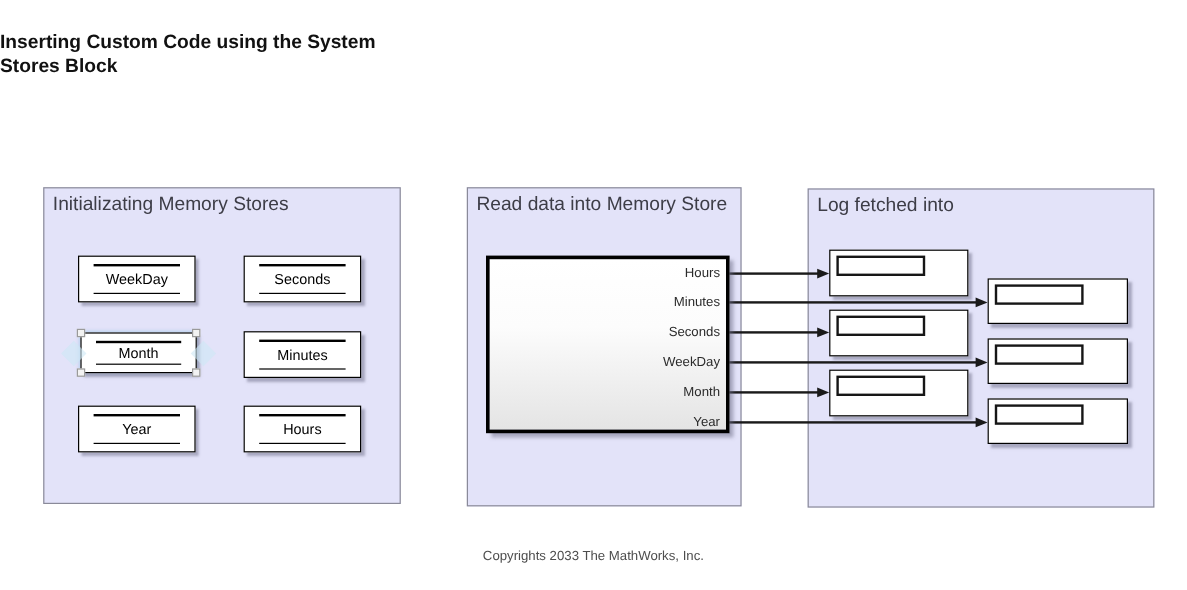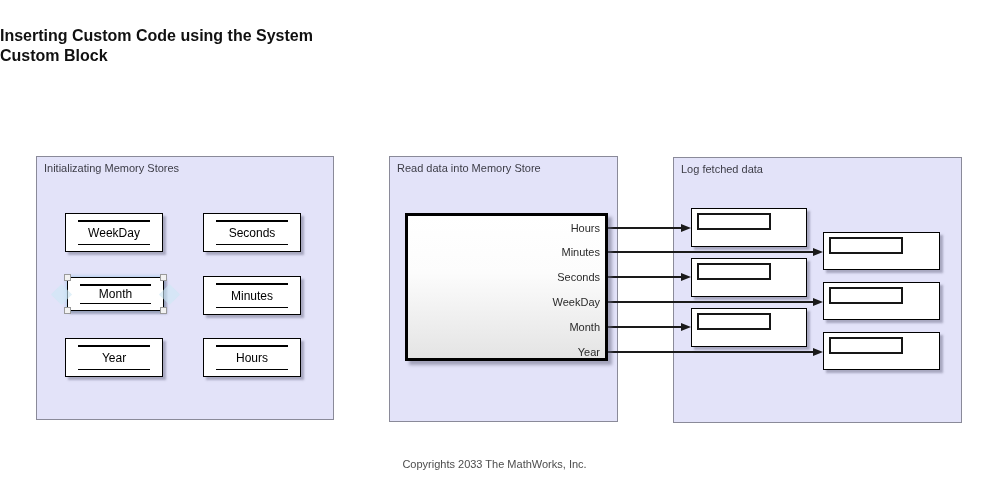--- a/index.html
+++ b/index.html
@@ -15,21 +15,21 @@
 
   
   .panel {
     position:absolute;
     background:var(--panel_bg, #e3e3f9);
     border:1px solid var(--panel_border, #8a8a99);
     z-index:0;
   }
   .panel-label {
     position:absolute; top:5px; left:7px;
-    font-size:11px; color:#3d3d47; white-space:nowrap;text-align:right;
+    font-size:16px; color:#3d3d47; white-space:nowrap;text-align:right;
   }
   #panel-init { left:36px; top:156px; width:298px; height:264px; }
   #panel-read { left:389px; top:156px; width:229px; height:266px; }
   #panel-log  { left:673px; top:157px; width:289px; height:266px; }
 
   
   .ds-block {
     position:absolute; width:98px; height:39px;
     background:#fff; border:1.5px solid #000;
     box-shadow:3px 3px 2px rgba(110,110,135,.5);
@@ -100,33 +100,33 @@
     text-align:center; font-size:11px; color:#4d4d4d;
   }
 </style>
 </head>
 <body>
 
 <div class="canvas">
 
   <div class="model-title">
     <div>Inserting Custom Code using the System</div>
-    <div>Custom Block</div>
+    <div>Stores Block</div>
   </div>
 
   <div class="panel" id="panel-init">
     <div class="panel-label">Initializating Memory Stores</div>
   </div>
 
   <div class="panel" id="panel-read">
     <div class="panel-label">Read data into Memory Store</div>
   </div>
 
   <div class="panel" id="panel-log">
-    <div class="panel-label">Log fetched data</div>
+    <div class="panel-label">Log fetched into</div>
   </div>
 
   <div class="ds-block" style="left:65px; top:213px;">
     <span class="ds-line top"></span>
     <span class="ds-label">WeekDay</span>
     <span class="ds-line bottom"></span>
   </div>
 
   <div class="ds-block" style="left:203px; top:213px;">
     <span class="ds-line top"></span>

